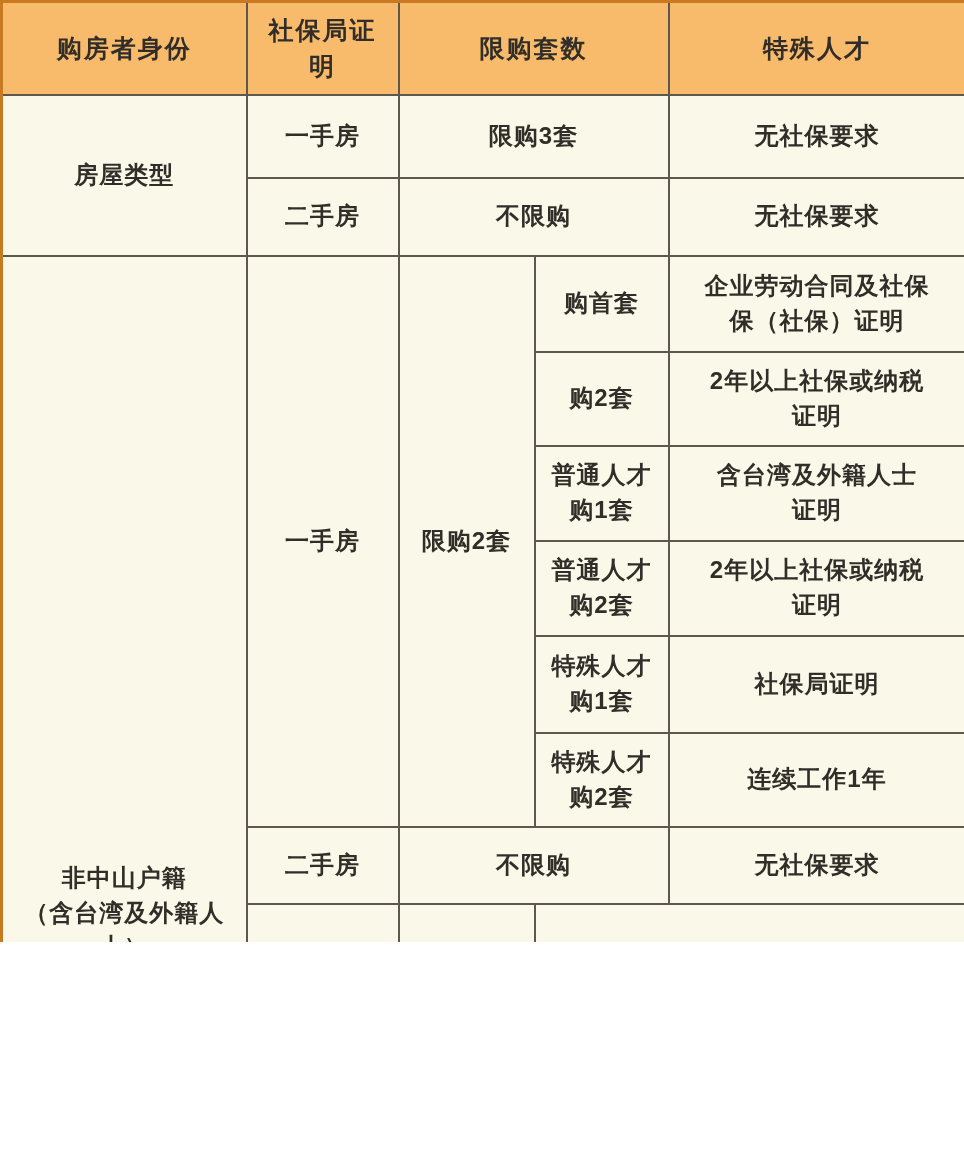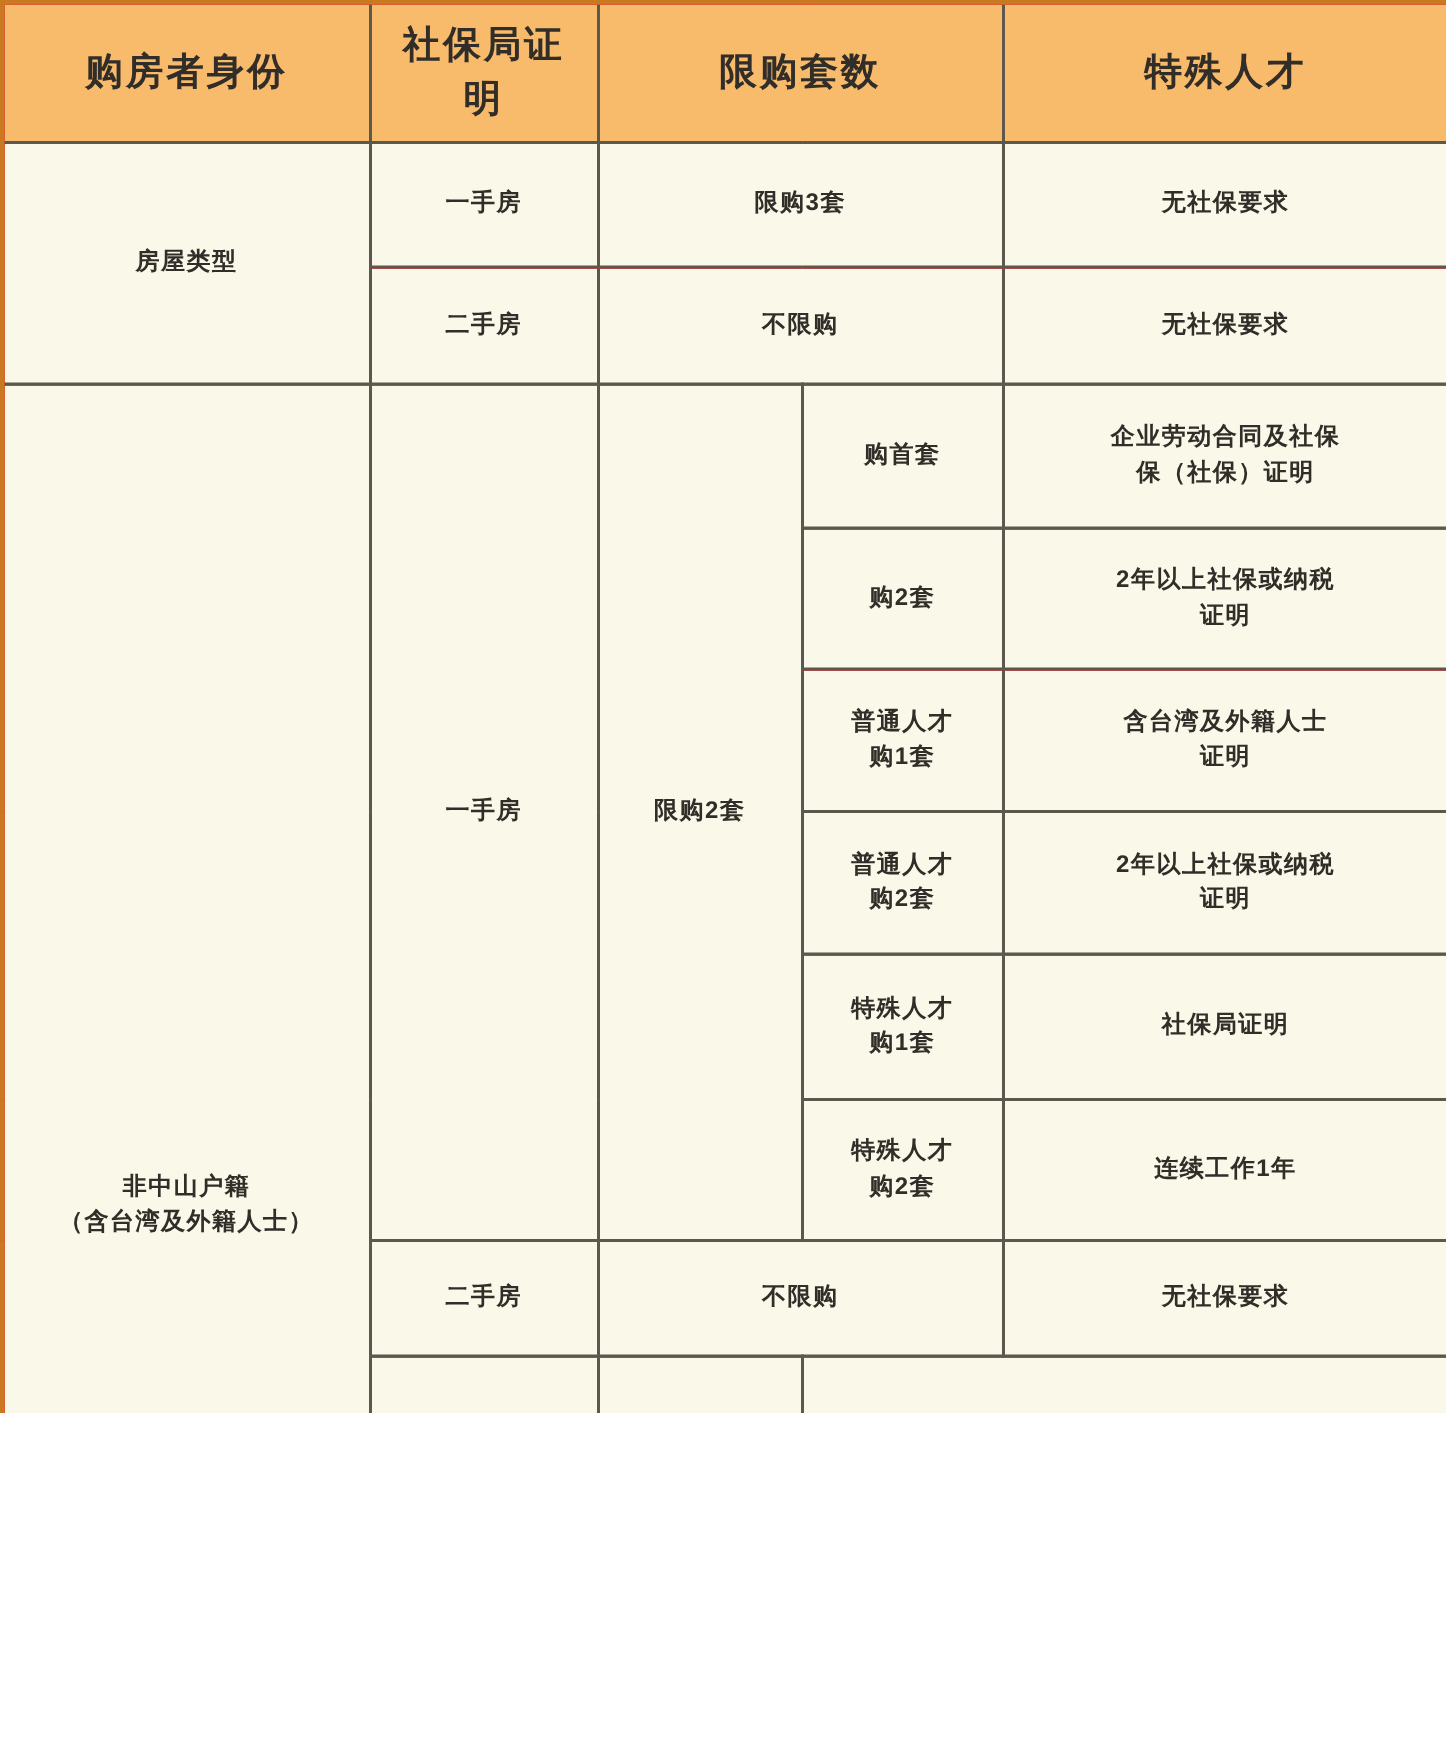--- a/index.html
+++ b/index.html
@@ -24,21 +24,21 @@
   table.policy col.c2 { width: 152px; }
   table.policy col.c3a { width: 136px; }
   table.policy col.c3b { width: 134px; }
   table.policy col.c4 { width: 297px; }
   table.policy th, table.policy td {
     border: 2px solid #5c584e;
     text-align: center;
     vertical-align: middle;
     color: #312e29;
     font-weight: bold;
-    font-size: 16px;
+    font-size: 24px;
     line-height: 1.45;
     letter-spacing: 1px;
     white-space: pre-line;
     padding: 2px 8px;
     background: #faf8e8;
     overflow: hidden;
   }
   table.policy th {
     background: #f8ba6b;
     font-size: 25px;

